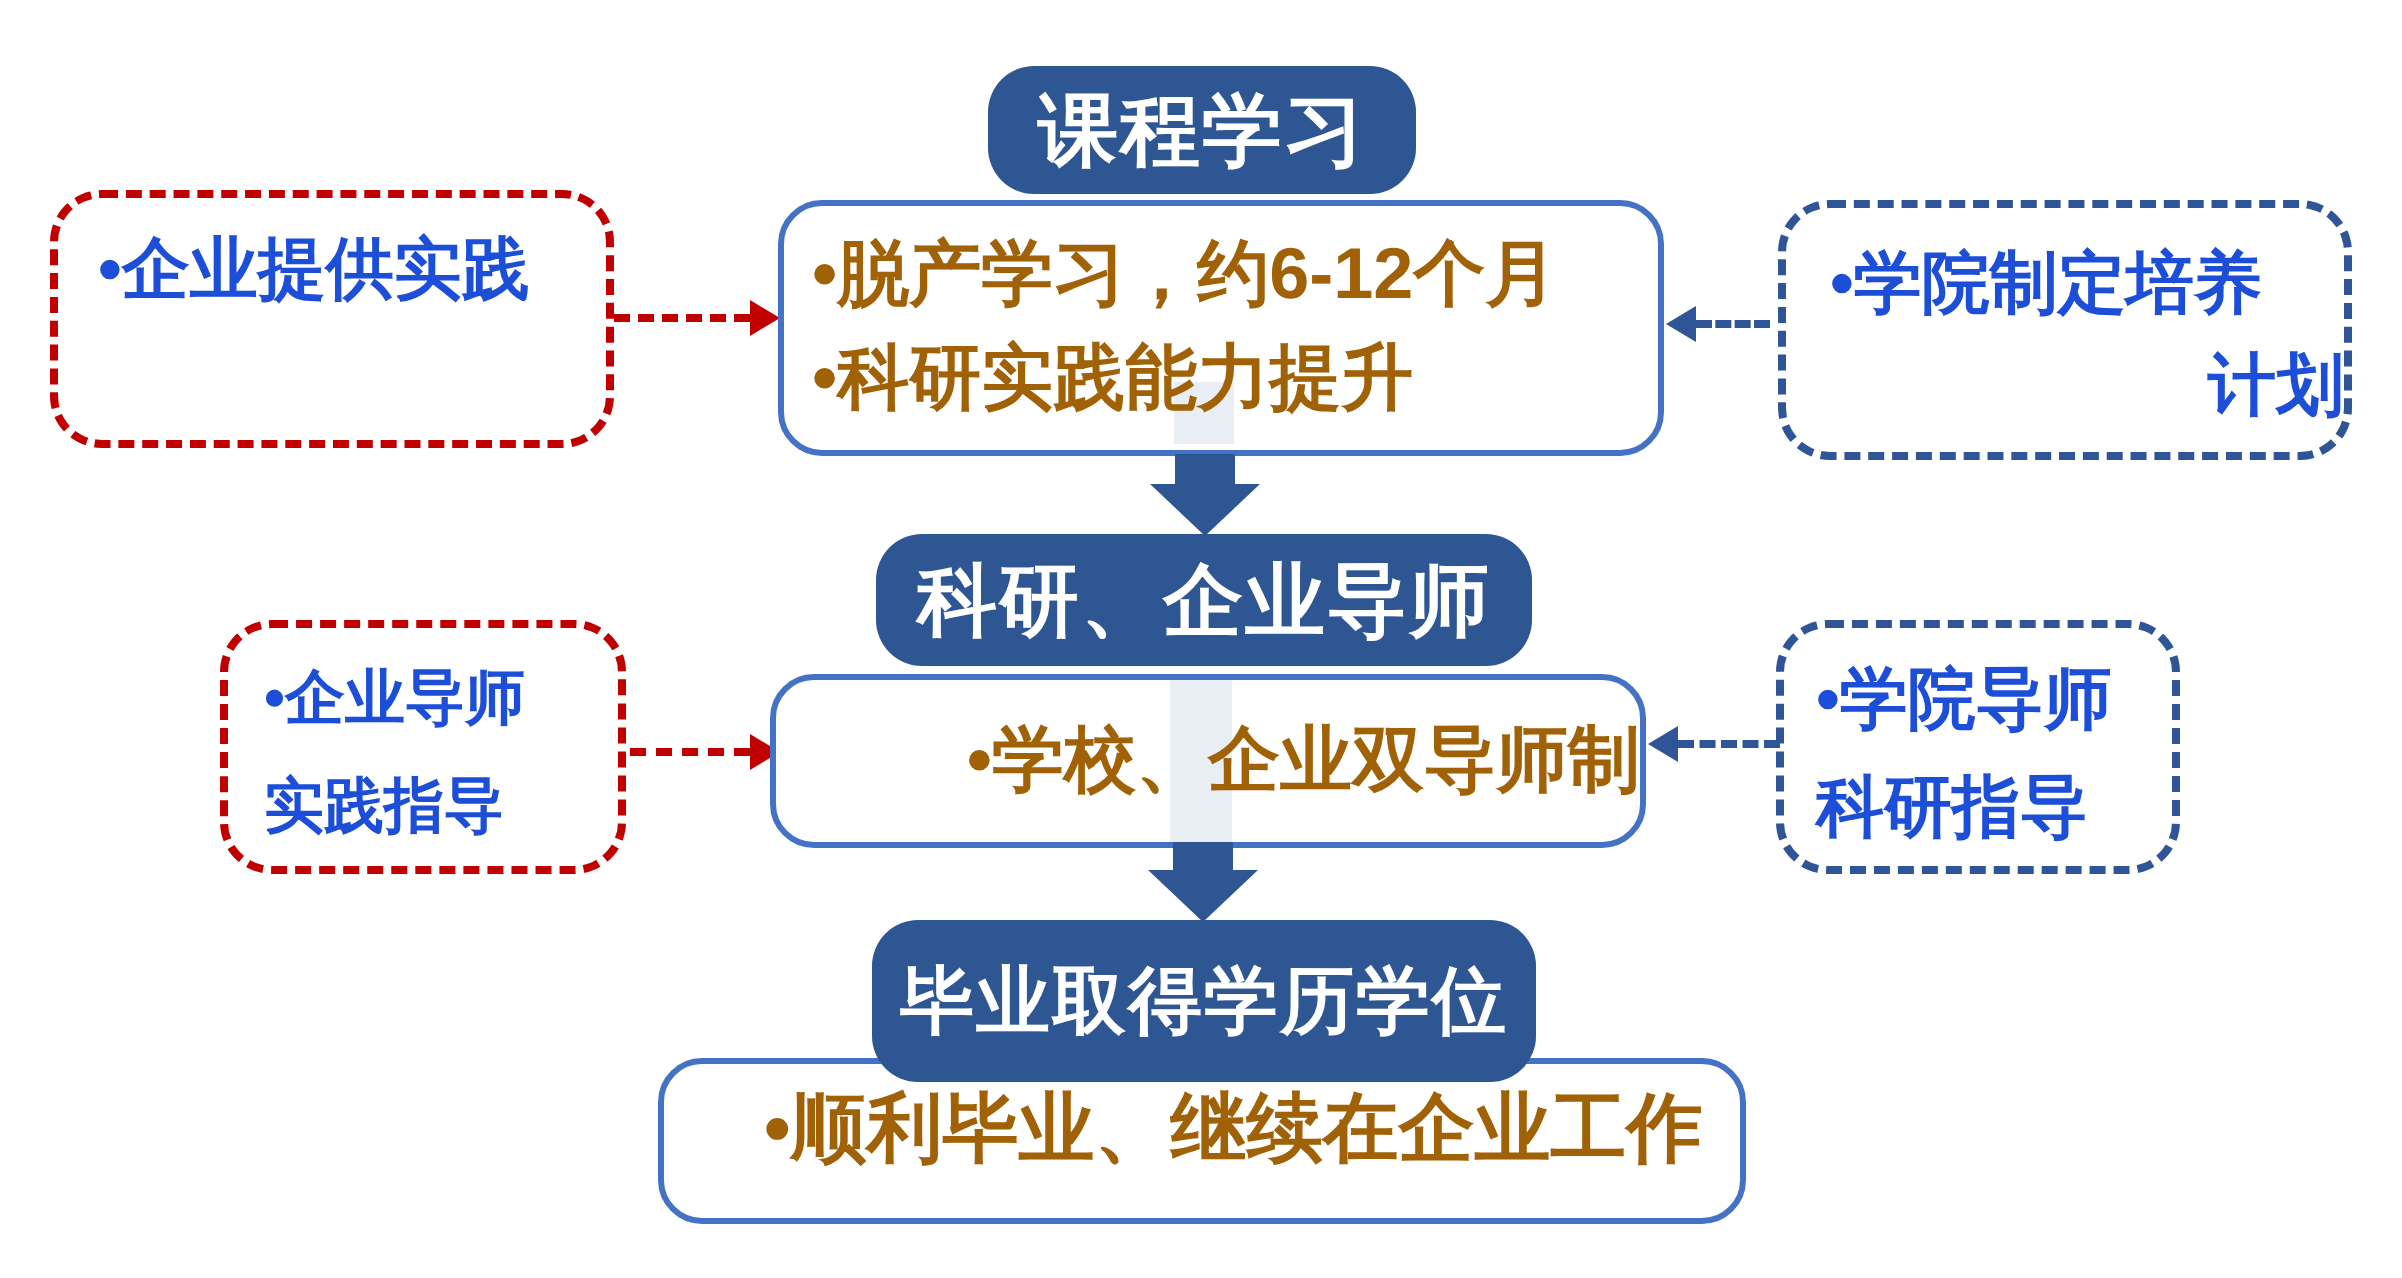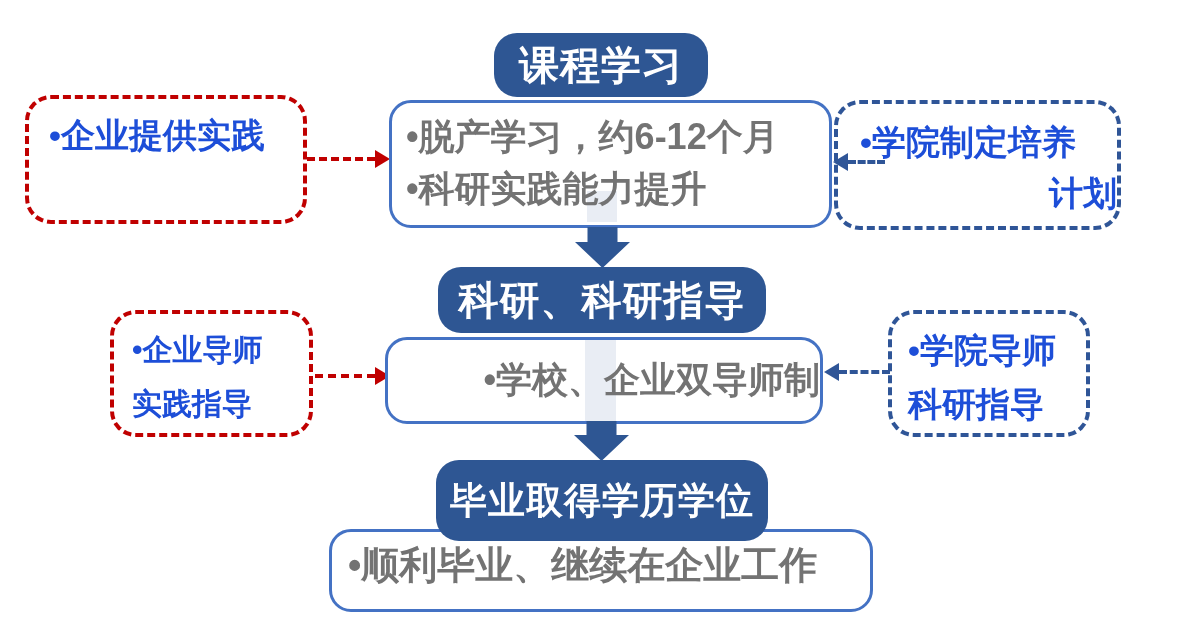--- a/index.html
+++ b/index.html
@@ -32,25 +32,25 @@
     border:3px solid #4472C4;
     border-radius:22px;
     box-sizing:border-box;
     z-index:3;
   }
   #box1{left:389px;top:100px;width:443px;height:128px;}
   #box2{left:385px;top:337px;width:438px;height:87px;}
   #box3{left:329px;top:529px;width:544px;height:83px;}
   .content-text{
     position:relative;z-index:2;
-    color:#737373;font-weight:700;
+    color:#a16207;font-weight:700;
   }
   #box1 .content-text{padding:8px 0 0 14px;font-size:36px;line-height:52px;}
   #box2 .content-text{padding:16px 0 0 13px;font-size:36px;line-height:48px;text-align:right;}
-  #box3 .content-text{padding:8px 0 0 16px;font-size:38px;line-height:50px;}
+  #box3 .content-text{padding:8px 0 0 16px;font-size:38px;line-height:50px;margin-left:34px;}
 
   
   .stem-light{
     position:absolute;
     background:#E9EDF4;
     z-index:1;
   }
   #stem1{left:195px;top:88px;width:30px;height:31px;}
   #stem2{left:197px;top:0px;width:31px;height:81px;}
 
@@ -59,21 +59,21 @@
     position:absolute;
     border-radius:26px;
     box-sizing:border-box;
     color:#1d4ed8;font-weight:700;
     background:#ffffff;
     z-index:2;
   }
   .note-red{border:4px dashed #C00000;}
   .note-blue{border:4px dashed #2F5597;}
   #noteL1{left:25px;top:95px;width:282px;height:129px;font-size:34px;line-height:51px;padding:11px 0 0 20px;}
-  #noteR1{left:834px;top:100px;width:287px;height:130px;font-size:34px;line-height:51px;padding:13px 0 0 22px;}
+  #noteR1{left:889px;top:100px;width:287px;height:130px;font-size:34px;line-height:51px;padding:13px 0 0 22px;}
   #noteL2{left:110px;top:310px;width:203px;height:127px;font-size:30px;line-height:54px;padding:9px 0 0 18px;}
   #noteR2{left:888px;top:310px;width:202px;height:127px;font-size:34px;line-height:54px;padding:9px 0 0 16px;}
   .indent{padding-left:24px;}
   .indent-sm{padding-left:20px;text-align:right;}
 
   
   .down-arrow{position:absolute;z-index:4;}
   #arrow1{left:574px;top:227px;}
   #arrow2{left:573px;top:421px;}
 
@@ -119,21 +119,21 @@
 
   <div class="dash-line dash-red" id="dashL1"></div>
   <div class="tri tri-right-red" id="dashL1h"></div>
   <div class="dash-line dash-blue" id="dashR1"></div>
   <div class="tri tri-left-blue" id="dashR1h"></div>
 
   <svg class="down-arrow" id="arrow1" width="57" height="41" viewBox="0 0 57 41">
     <polygon points="13.5,0 43.5,0 43.5,15 56,15 28.5,41 1,15 13.5,15" fill="#2E5693"></polygon>
   </svg>
 
-  <div class="stage-header" id="header2">科研、科研指导</div>
+  <div class="stage-header" id="header2">科研、企业导师</div>
 
   <div class="content-box" id="box2">
     <div class="stem-light" id="stem2"></div>
     <div class="content-text">
       <div>•学校、企业双导师制</div>
     </div>
   </div>
 
   <div class="note-box note-red" id="noteL2">
     <div>•企业导师</div>

